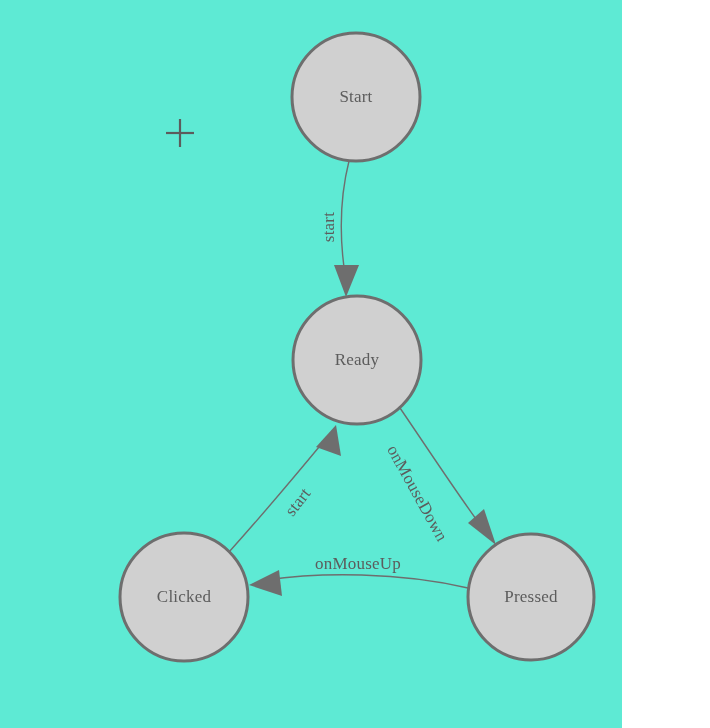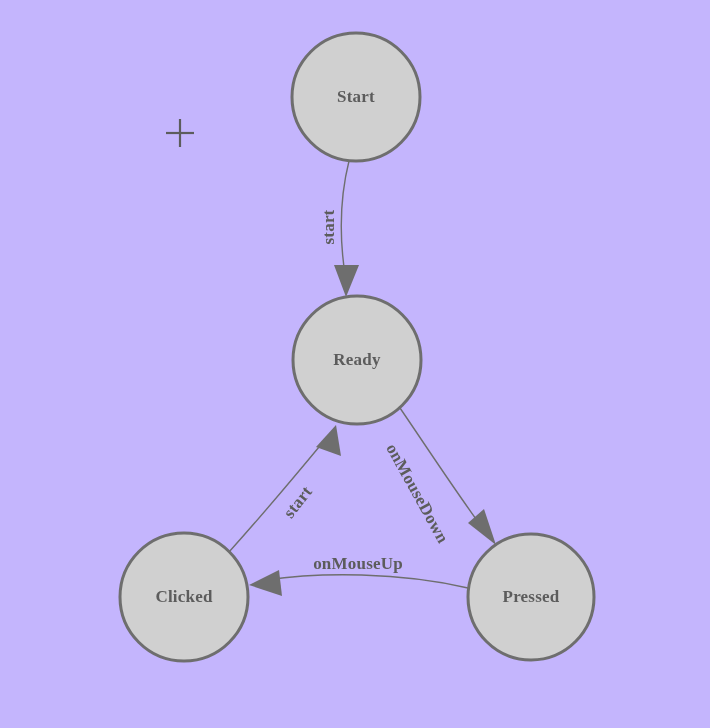--- a/index.html
+++ b/index.html
@@ -9,24 +9,23 @@
     background: #ffffff;
   }
   body {
     width: 710px;
     height: 728px;
     overflow: hidden;
     font-family: "Liberation Serif", serif;
   }
   #canvas-root {
     position: relative;
-    width: 710px;
+    width: 622px;
     height: 728px;
-    background: #c4b5fd;
-    font-weight: bold;
+    background: #5eead4;
   }
   svg#diagram {
     display: block;
     width: 710px;
     height: 728px;
   }
   .node-circle {
     fill: #d0d0d0;
     stroke: #6e6e6e;
     stroke-width: 3;

